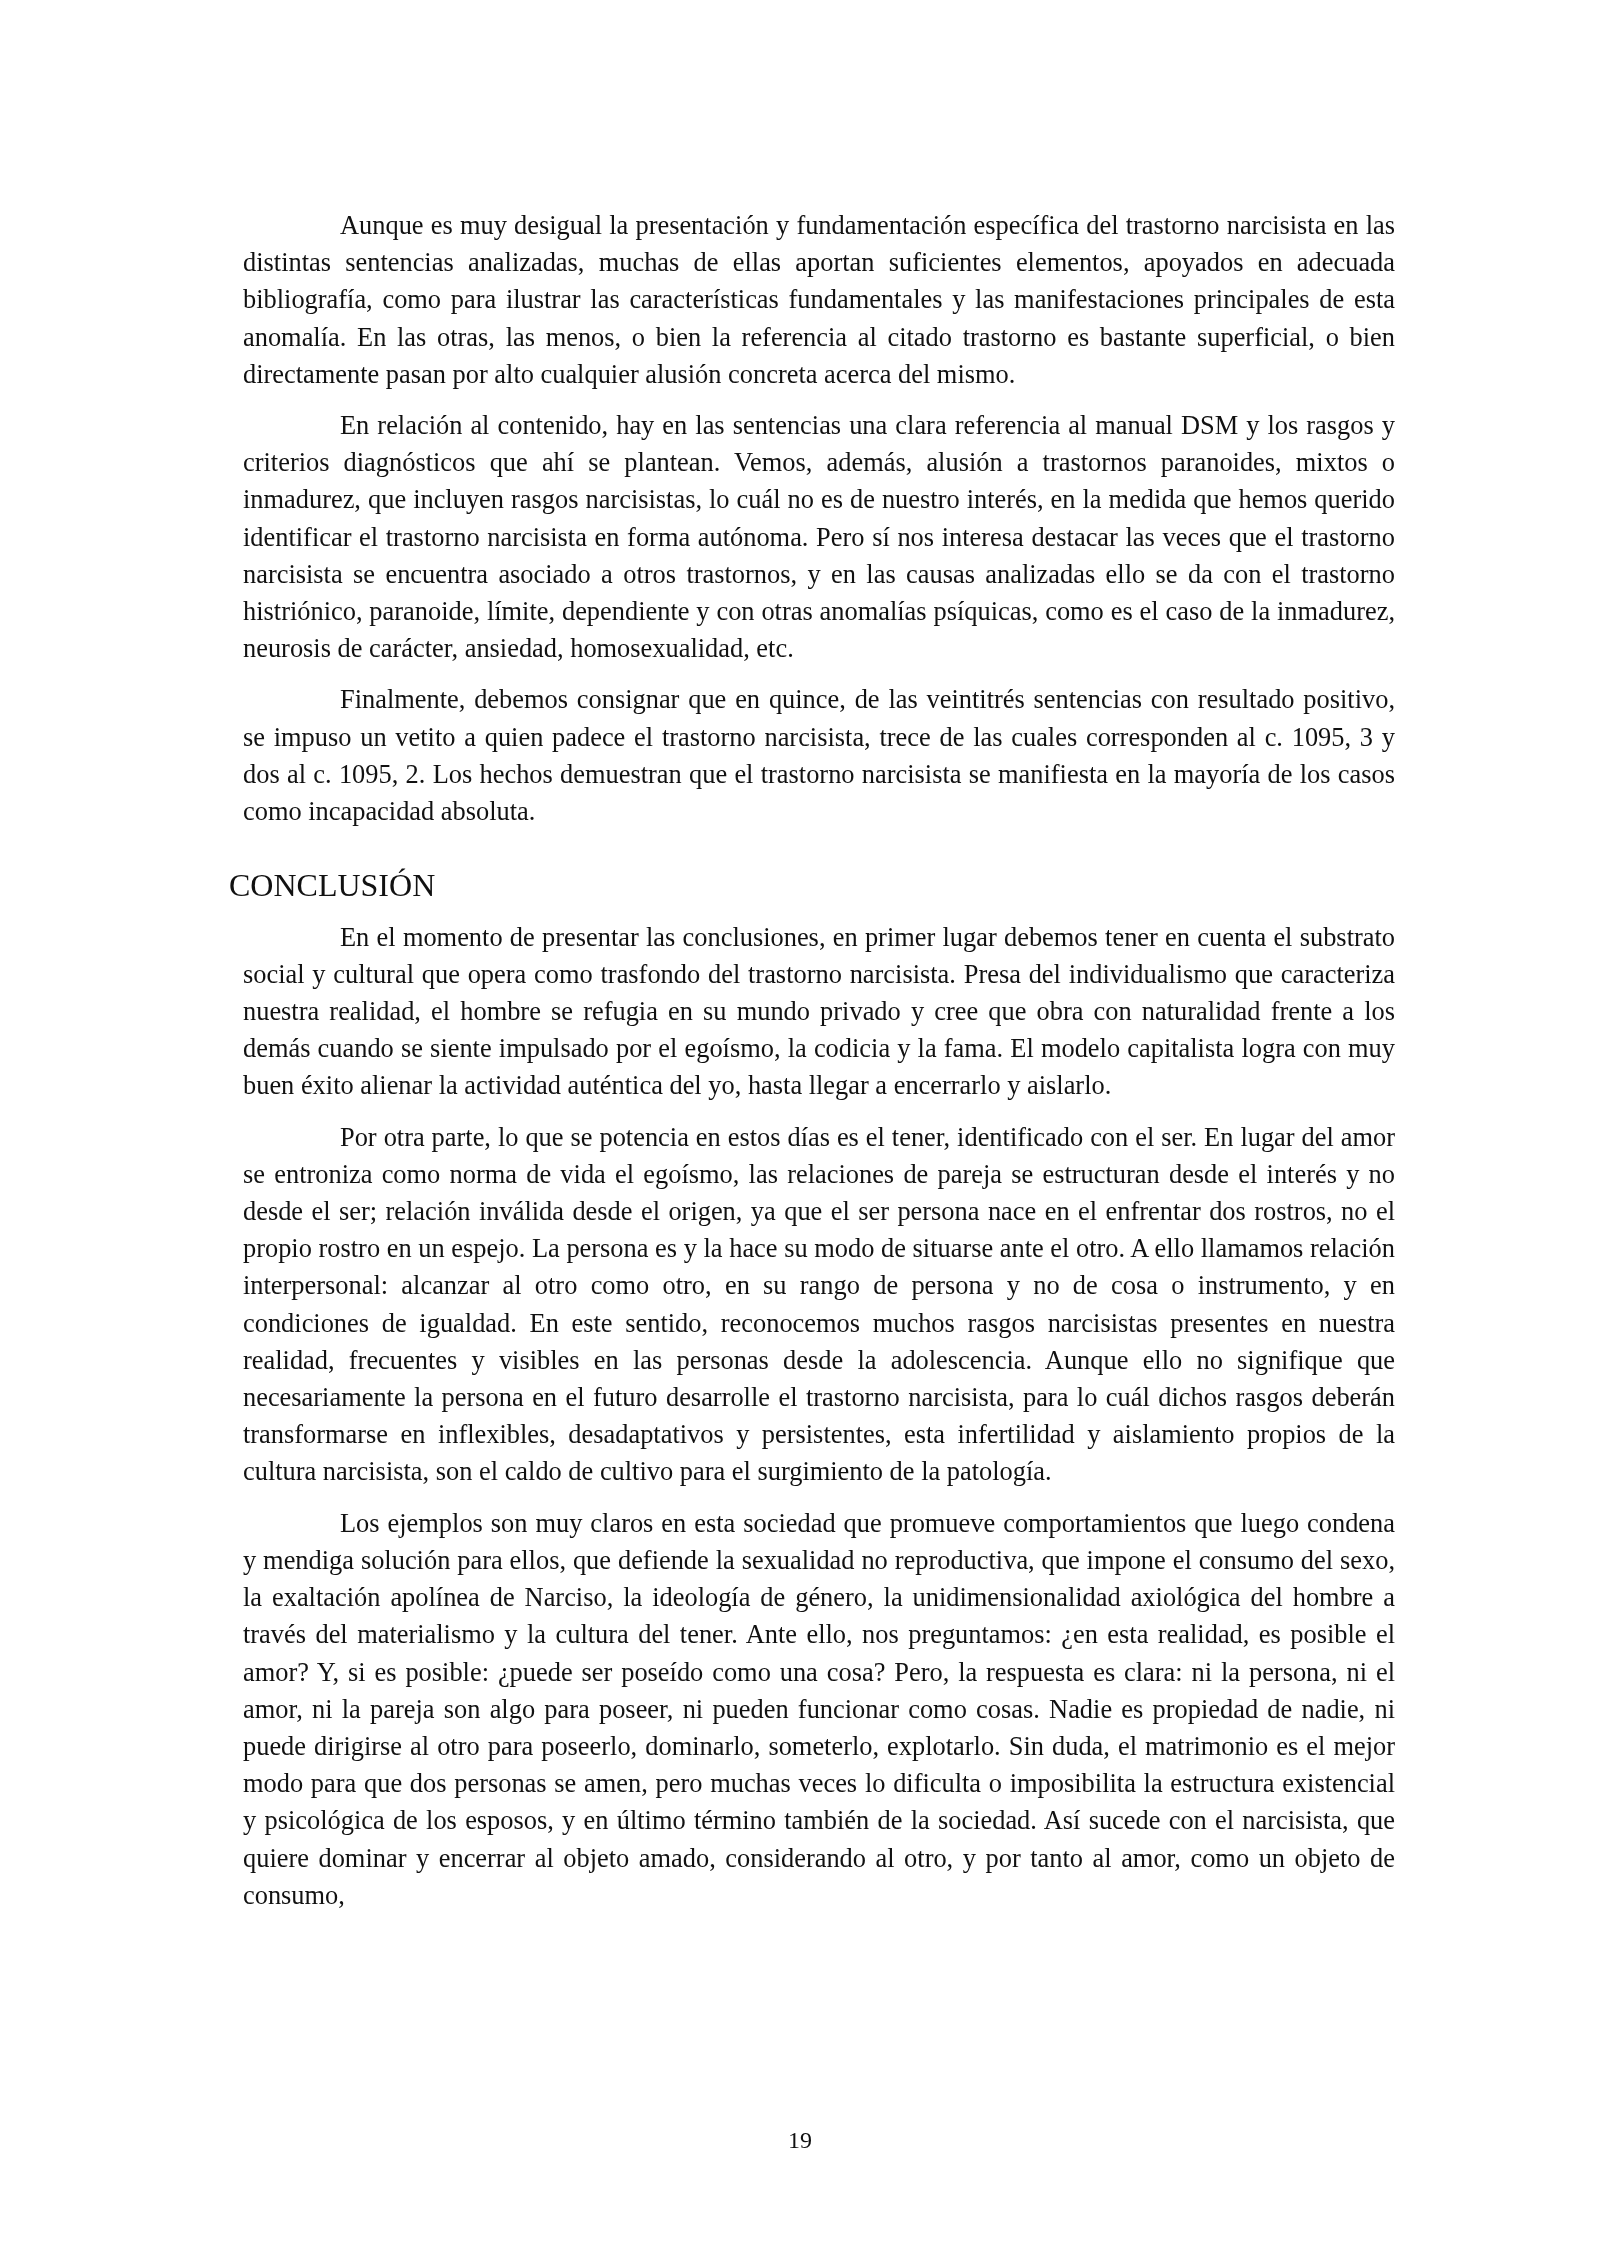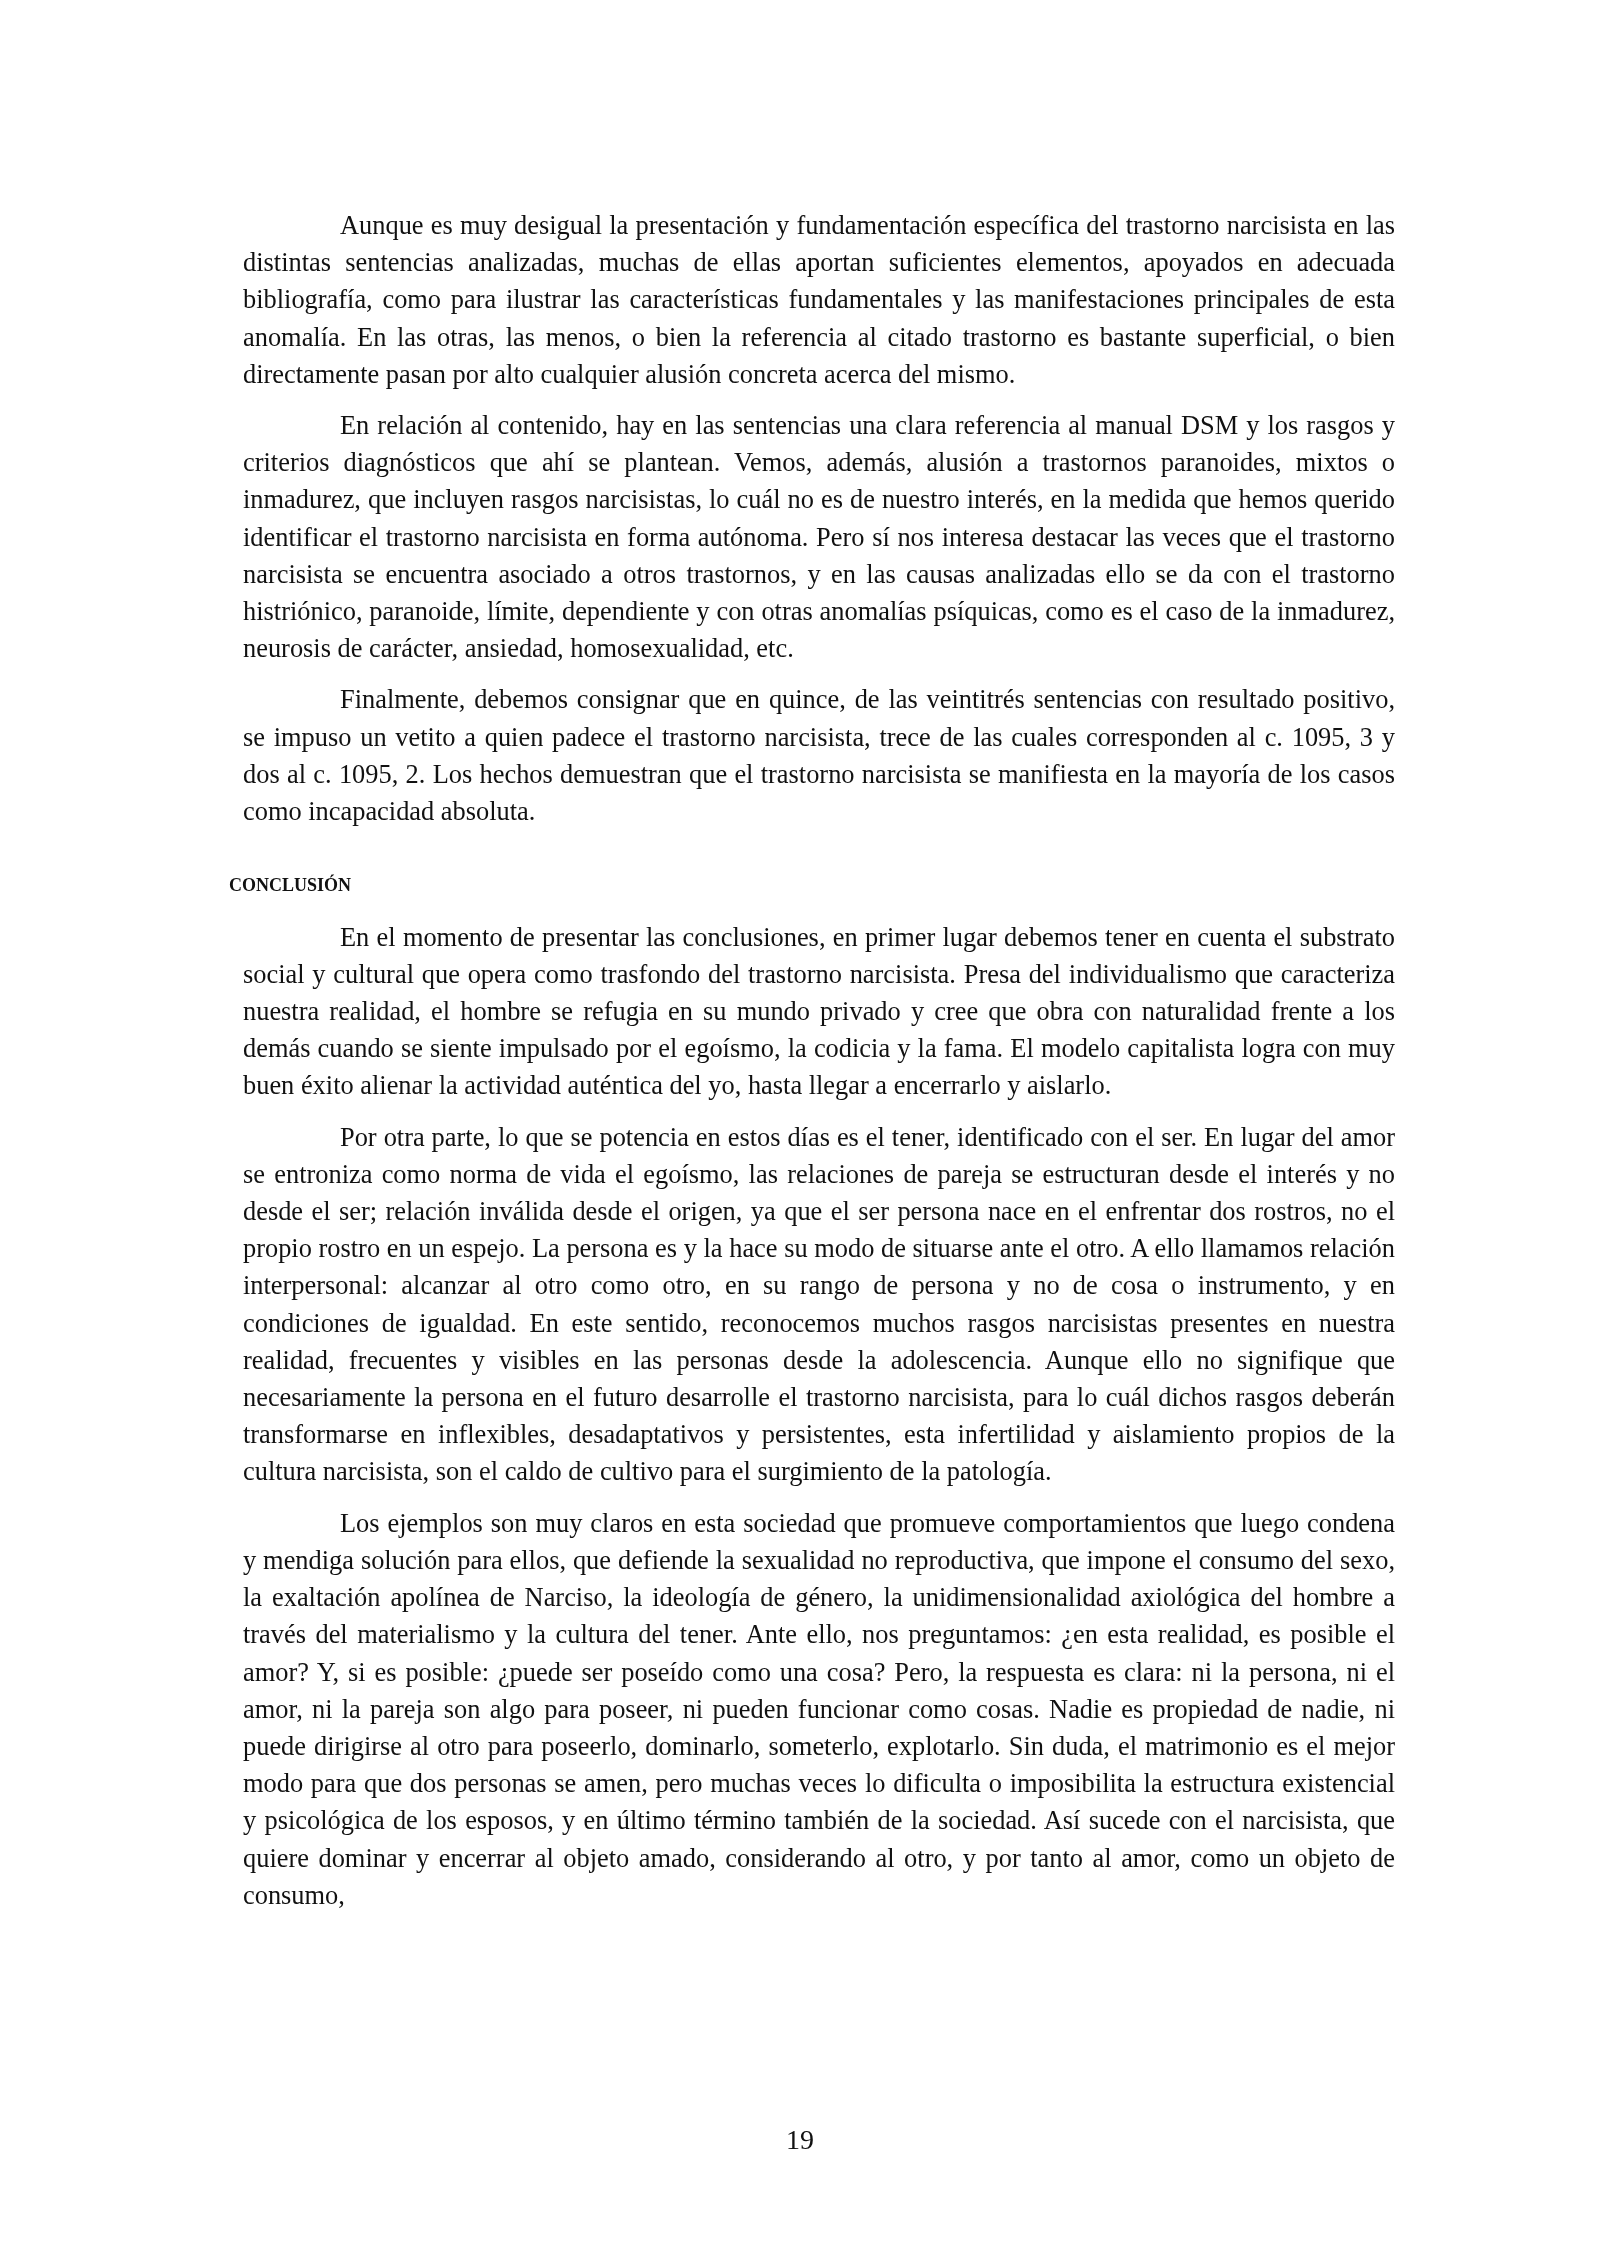--- a/index.html
+++ b/index.html
@@ -24,31 +24,31 @@
     .para {
       margin: 14px;
       font-size: 26.4px;
       line-height: 37.2px;
       text-align: justify;
       text-indent: 97px;
       hyphens: none;
     }
     .heading {
       margin: 37.2px 0 0 0;
-      font-size: 18px;
+      font-size: 32px;
       line-height: 37.2px;
-      font-weight: bold;
+      font-weight: normal;
     }
     .page-number {
       position: absolute;
       left: 0;
       width: 1600px;
       top: 2124px;
       text-align: center;
-      font-size: 28px;
+      font-size: 24px;
       line-height: 32px;
     }
   </style>
 </head>
 <body>
 
 <div class="page">
   <p class="para">Aunque es muy desigual la presentación y fundamentación específica del trastorno narcisista en las distintas sentencias analizadas, muchas de ellas aportan suficientes elementos, apoyados en adecuada bibliografía, como para ilustrar las características fundamentales y las manifestaciones principales de esta anomalía. En las otras, las menos, o bien la referencia al citado trastorno es bastante superficial, o bien directamente pasan por alto cualquier alusión concreta acerca del mismo.</p>
   <p class="para">En relación al contenido, hay en las sentencias una clara referencia al manual DSM y los rasgos y criterios diagnósticos que ahí se plantean. Vemos, además, alusión a trastornos paranoides, mixtos o inmadurez, que incluyen rasgos narcisistas, lo cuál no es de nuestro interés, en la medida que hemos querido identificar el trastorno narcisista en forma autónoma. Pero sí nos interesa destacar las veces que el trastorno narcisista se encuentra asociado a otros trastornos, y en las causas analizadas ello se da con el trastorno histriónico, paranoide, límite, dependiente y con otras anomalías psíquicas, como es el caso de la inmadurez, neurosis de carácter, ansiedad, homosexualidad, etc.</p>
   <p class="para">Finalmente, debemos consignar que en quince, de las veintitrés sentencias con resultado positivo, se impuso un vetito a quien padece el trastorno narcisista, trece de las cuales corresponden al c. 1095, 3 y dos al c. 1095, 2. Los hechos demuestran que el trastorno narcisista se manifiesta en la mayoría de los casos como incapacidad absoluta.</p>

